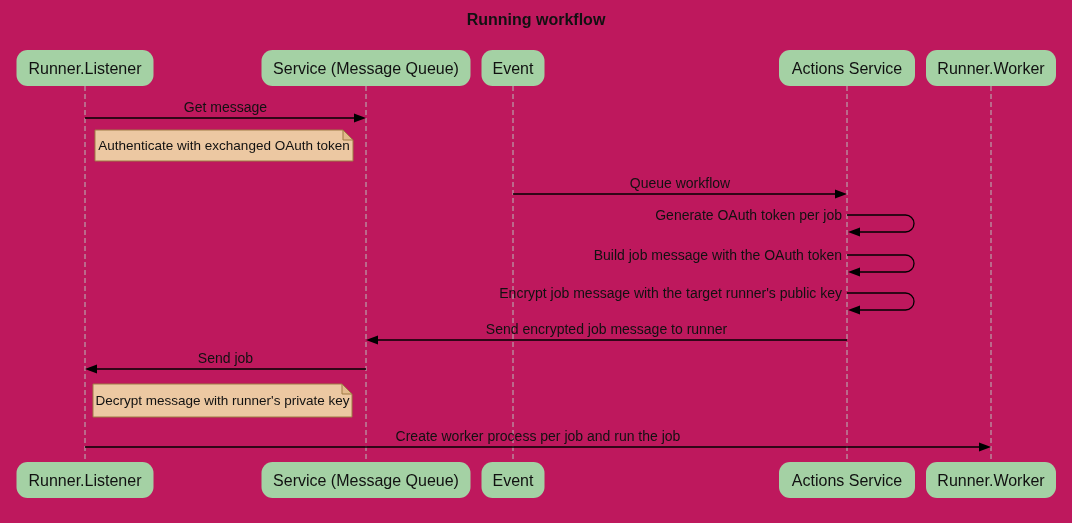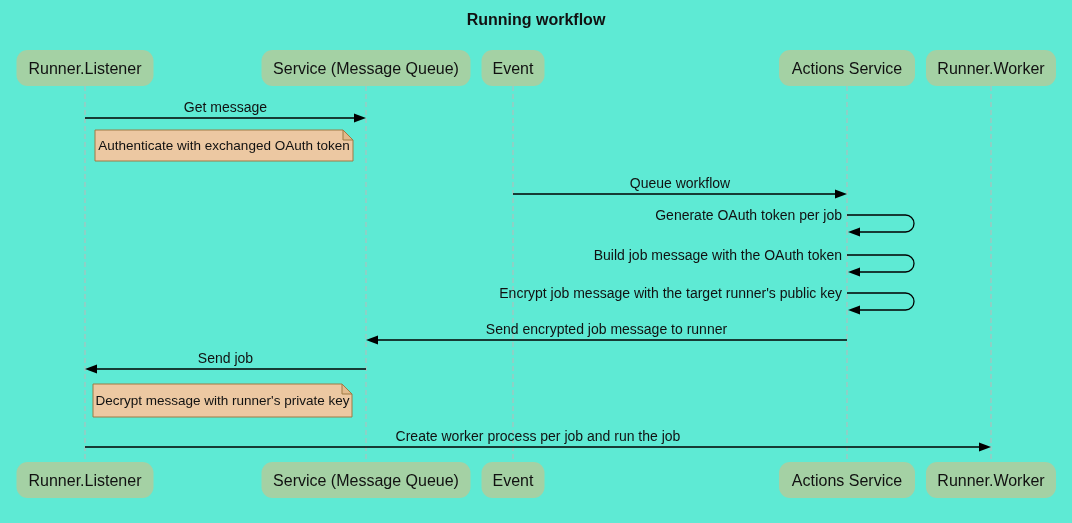--- a/index.html
+++ b/index.html
@@ -5,21 +5,21 @@
   html, body {
     margin: 0;
     padding: 0;
     background: #ffffff;
     font-family: "Liberation Sans", sans-serif;
   }
   .diagram-wrap {
     position: relative;
     width: 1072px;
     height: 523px;
-    background: #5eead4;
+    background: #be185d;
     overflow: hidden;
   }
   .diagram-title {
     position: absolute;
     top: 11px;
     left: 0;
     width: 100%;
     text-align: center;
     font-size: 16px;
     font-weight: bold;

